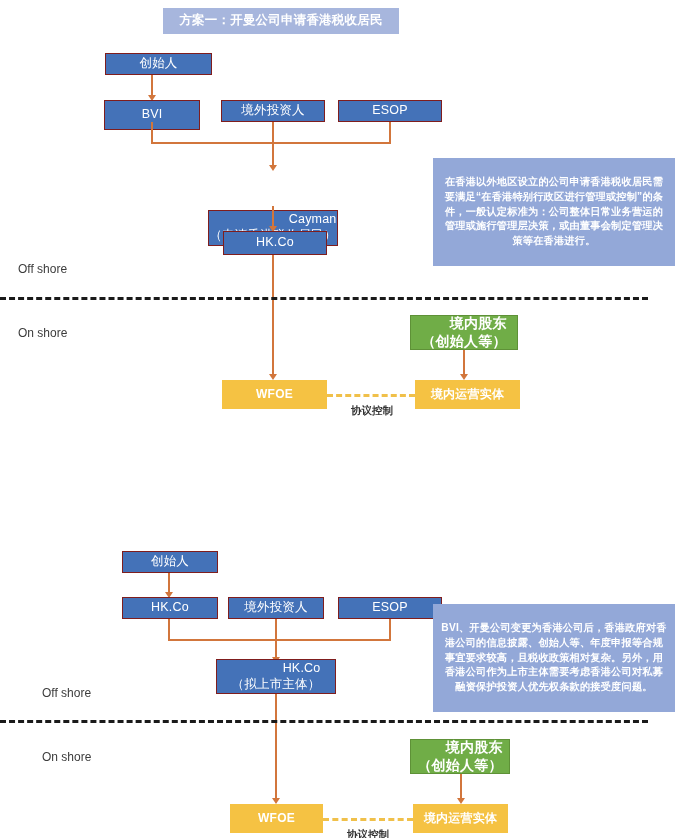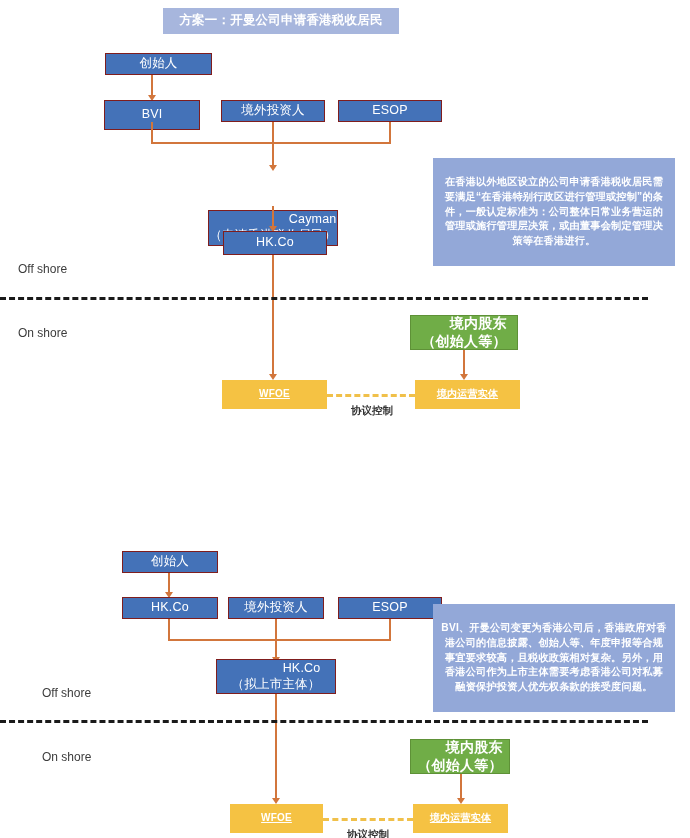--- a/index.html
+++ b/index.html
@@ -54,24 +54,23 @@
   }
   .green{
     background:#70ad47;
     border:1px solid #5e9137;
     font-size:14px;
     font-weight:bold;
   }
   .yellow{
     background:#f5c243;
     border:none;
-    font-size:10px;
-    font-weight:bold;
-    color:#ffffff;
-    text-decoration:underline;
+    font-size:12px;
+    font-weight:bold;
+    color:#ffffff;
   }
 
   
   .vline{
     position:absolute;
     width:1.6px;
     background:#d2763c;
   }
   .hline{
     position:absolute;

